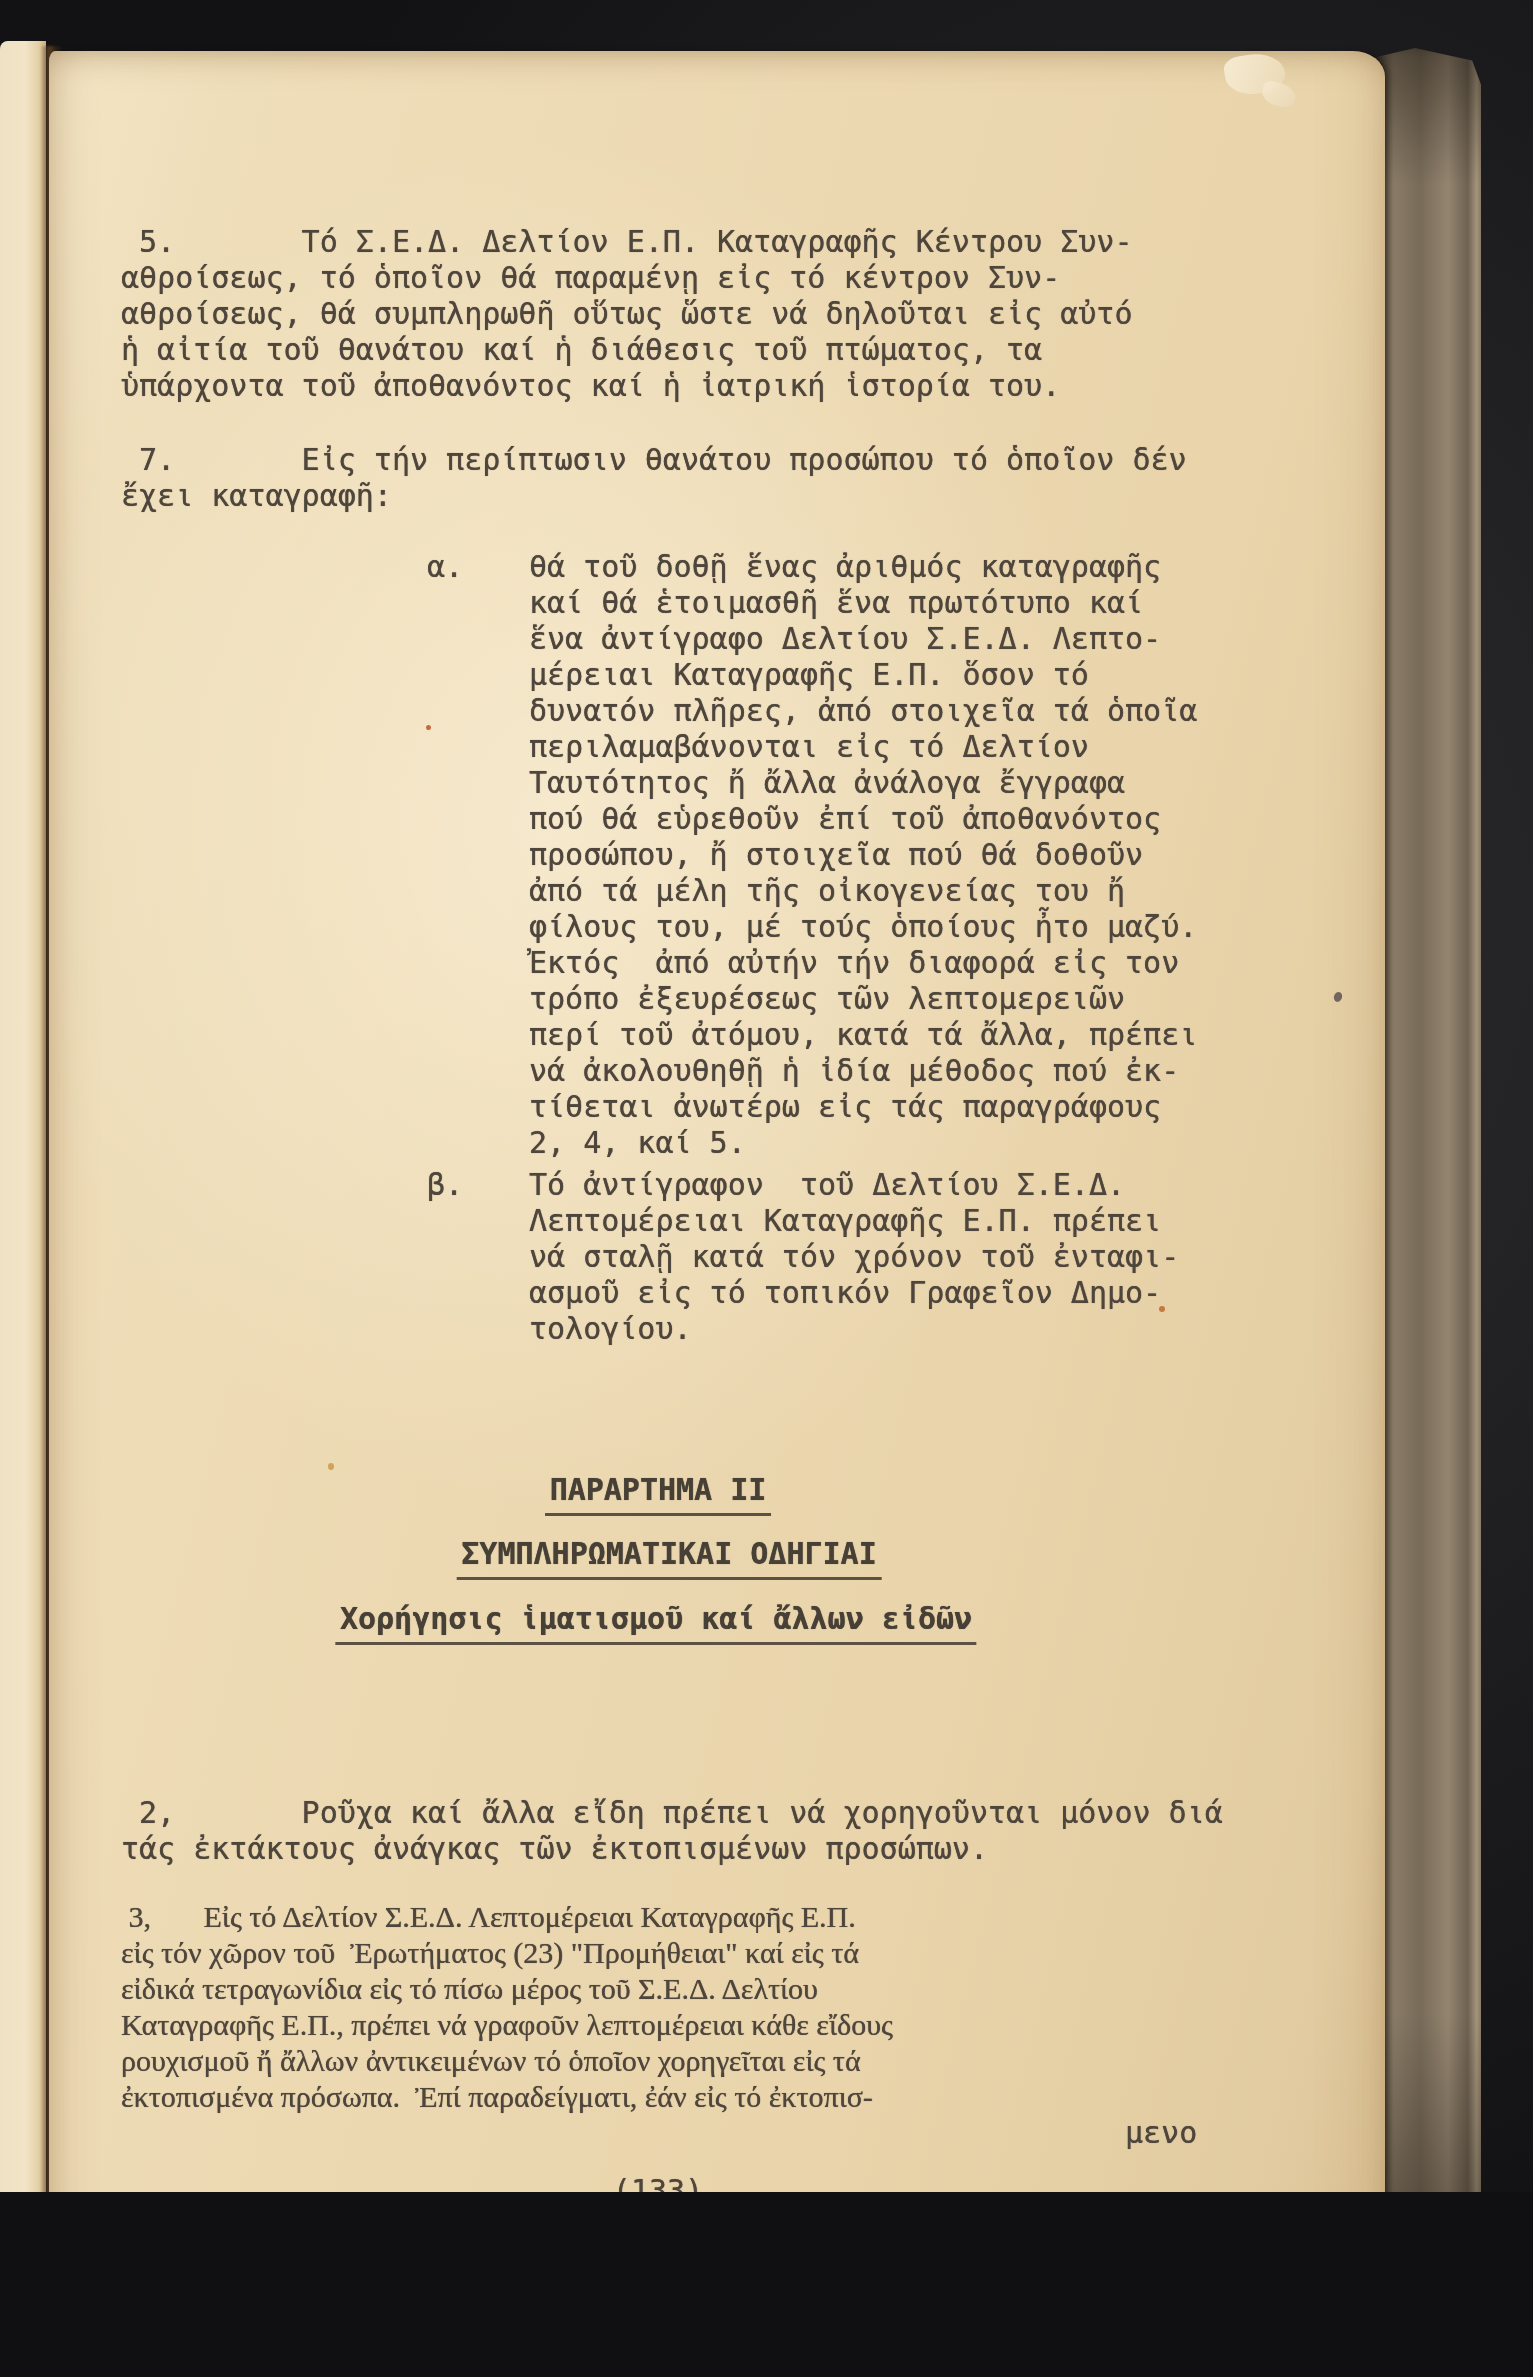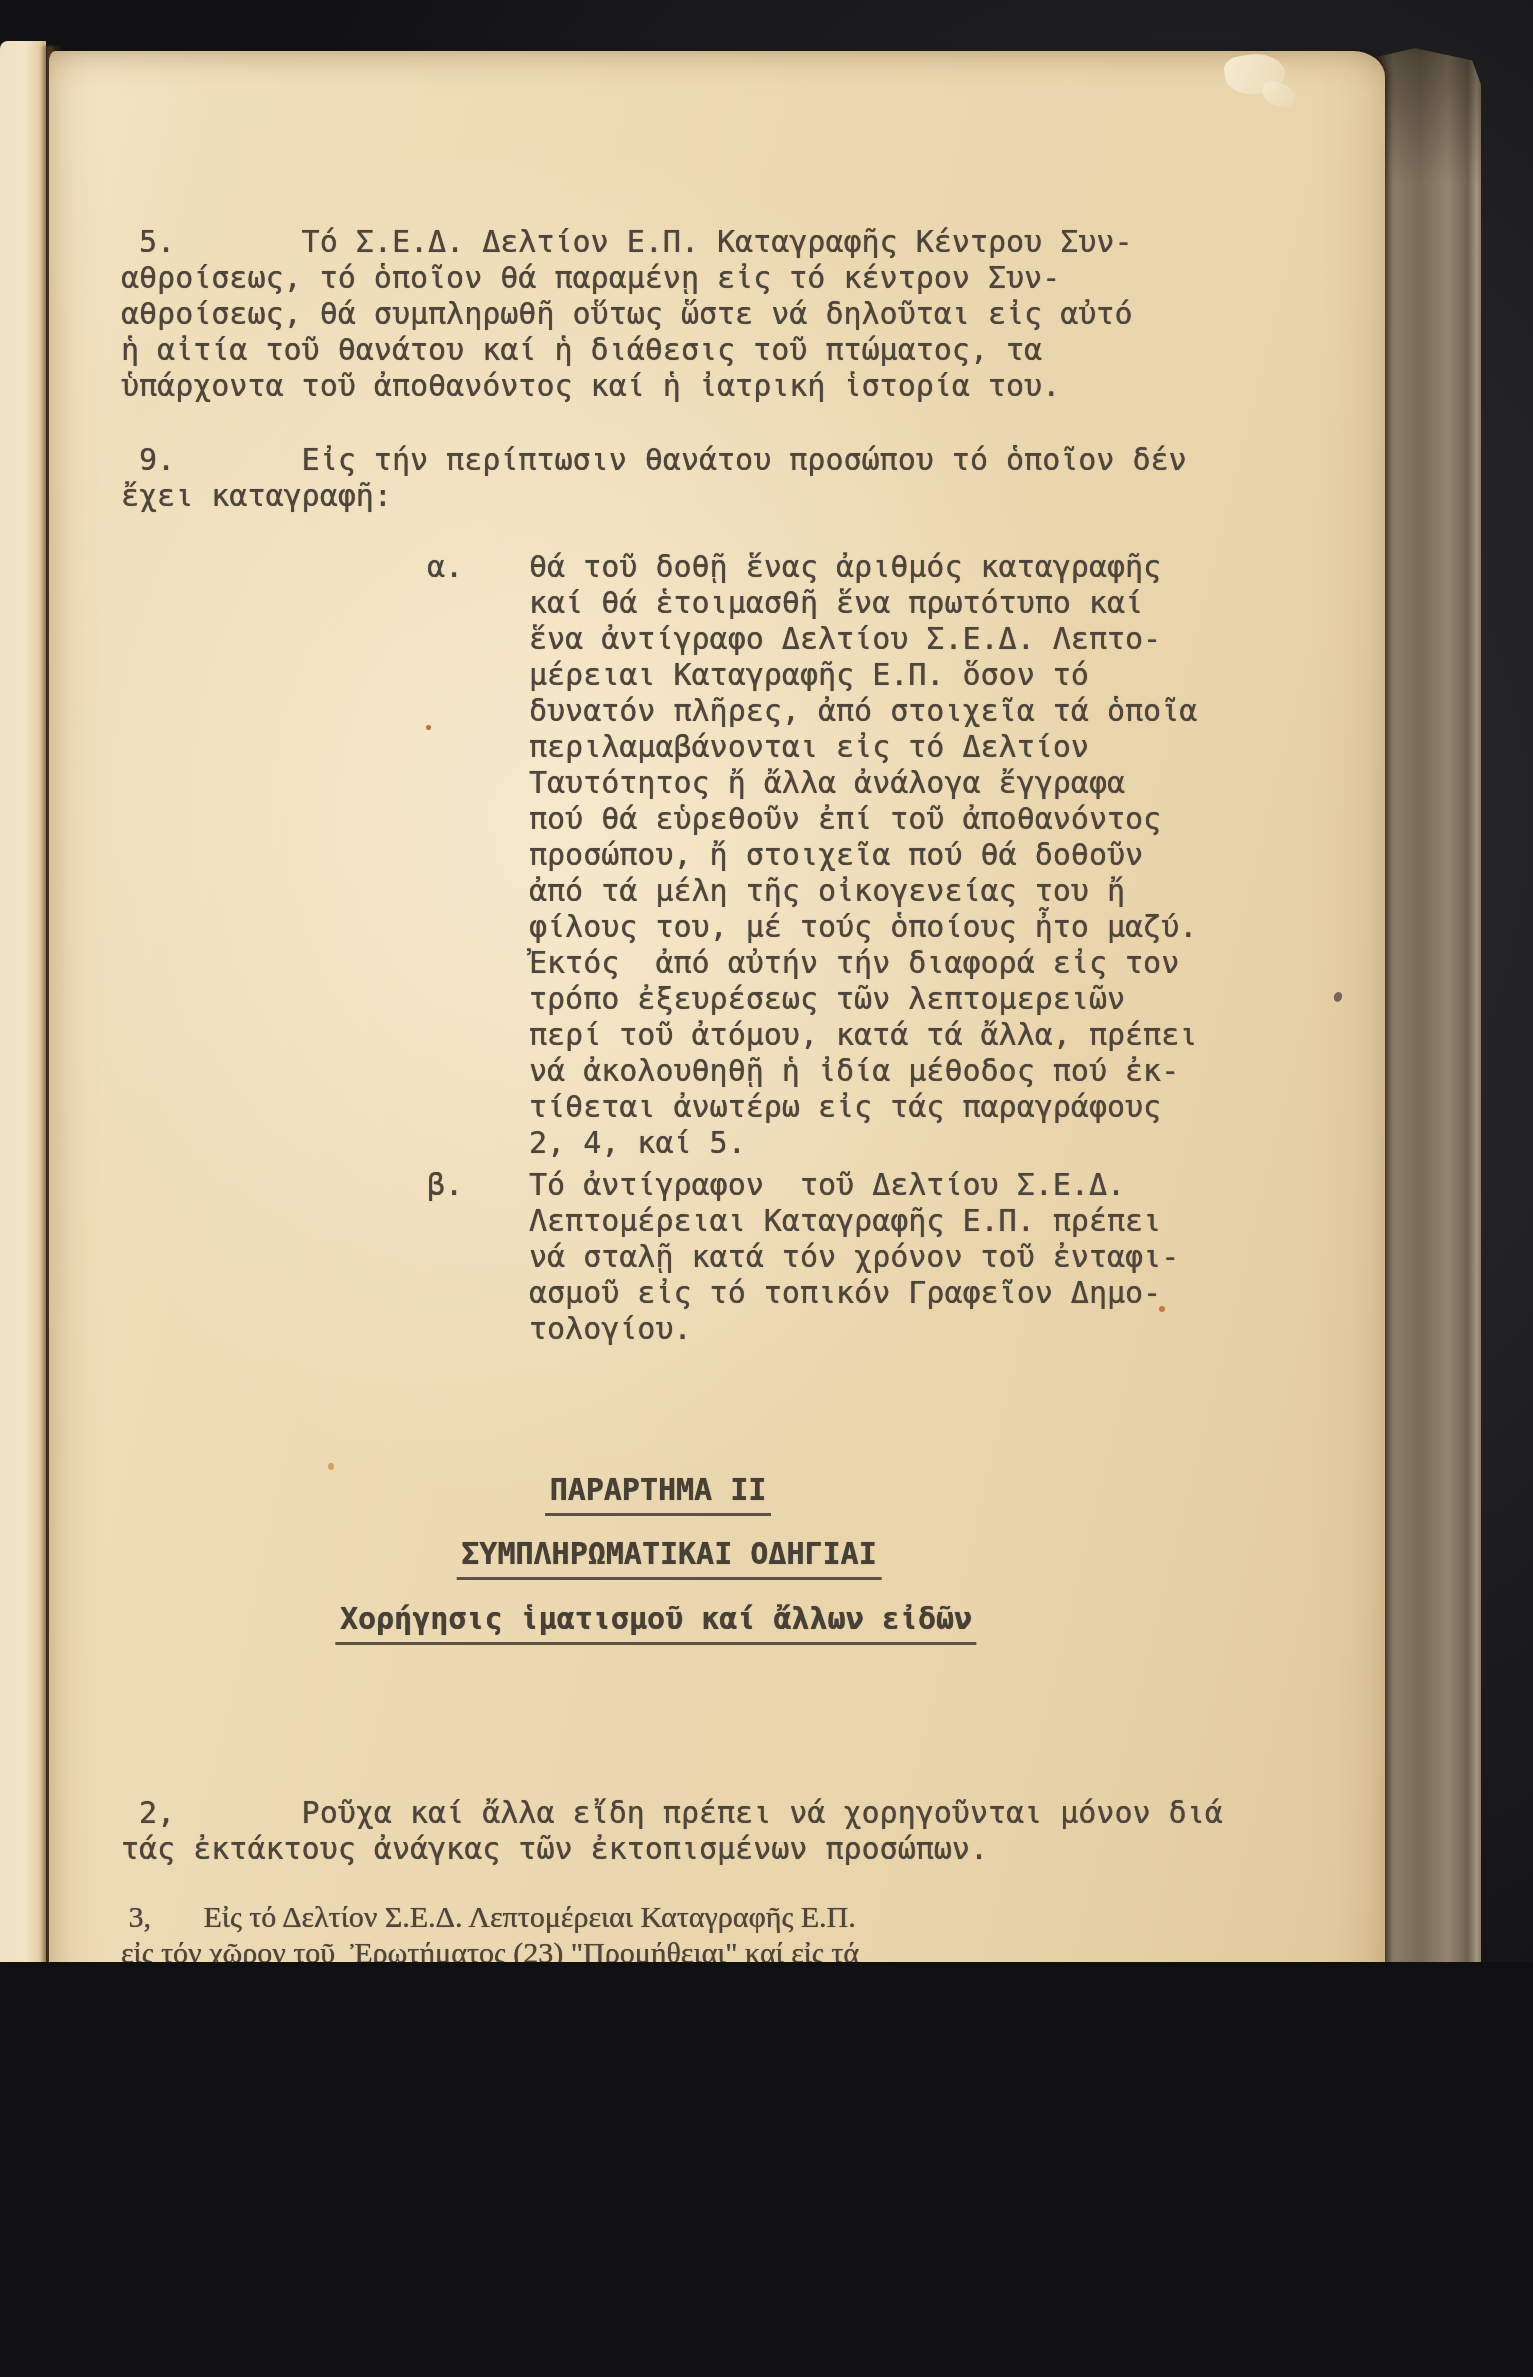--- a/index.html
+++ b/index.html
@@ -1,17 +1,17 @@
 <!DOCTYPE html>
 <html style="font-size:12.3px"><head>
 <meta charset="utf-8">
 <style>
   html,body{margin:0;padding:0;background:#101012;}
   #canvas{
-    position:relative;width:1533px;height:1962px;overflow:hidden;
+    position:relative;width:1533px;height:2192px;overflow:hidden;
     background:
       radial-gradient(1073px 1380px at 78% 42%, #2b2a2d 0%, #232225 38%, #1a191b 70%, #121114 100%);
     font-family:"DejaVu Sans Mono","DejaVu Sans",monospace;
   }
   
   .sliver{
     position:absolute;left:0;top:41px;width:46px;height:2312px;z-index:1;
     background:linear-gradient(90deg,#efe1c3 0%,#f2e4c7 55%,#e3cfa6 85%,#caae7f 100%);
     border-radius:7.7px 0 0 20px;
   }
@@ -85,21 +85,21 @@
   <div class="speck s3"></div>
   <div class="speck s4"></div>
   <div class="speck s5"></div>
 
   <div class="tw" style="left:121px;top:224px;"> 5.       Τό Σ.Ε.Δ. Δελτίον Ε.Π. Καταγραφῆς Κέντρου Συν-
 αθροίσεως, τό ὁποῖον θά παραμένῃ εἰς τό κέντρον Συν-
 αθροίσεως, θά συμπληρωθῆ οὕτως ὥστε νά δηλοῦται εἰς αὐτό
 ἡ αἰτία τοῦ θανάτου καί ἡ διάθεσις τοῦ πτώματος, τα
 ὑπάρχοντα τοῦ ἀποθανόντος καί ἡ ἰατρική ἱστορία του.</div>
 
-  <div class="tw" style="left:121px;top:442px;"> 9.       Εἰς τήν περίπτωσιν θανάτου προσώπου τό ὁποῖον δέν
+  <div class="tw" style="left:121px;top:442px;"> 7.       Εἰς τήν περίπτωσιν θανάτου προσώπου τό ὁποῖον δέν
 ἔχει καταγραφῆ:</div>
 
   <div class="tw" style="left:427px;top:549px;">α.</div>
   <div class="tw" style="left:529px;top:549px;">θά τοῦ δοθῇ ἕνας ἀριθμός καταγραφῆς
 καί θά ἑτοιμασθῆ ἕνα πρωτότυπο καί
 ἕνα ἀντίγραφο Δελτίου Σ.Ε.Δ. Λεπτο-
 μέρειαι Καταγραφῆς Ε.Π. ὅσον τό
 δυνατόν πλῆρες, ἀπό στοιχεῖα τά ὁποῖα
 περιλαμαβάνονται εἰς τό Δελτίον
 Ταυτότητος ἤ ἄλλα ἀνάλογα ἔγγραφα

